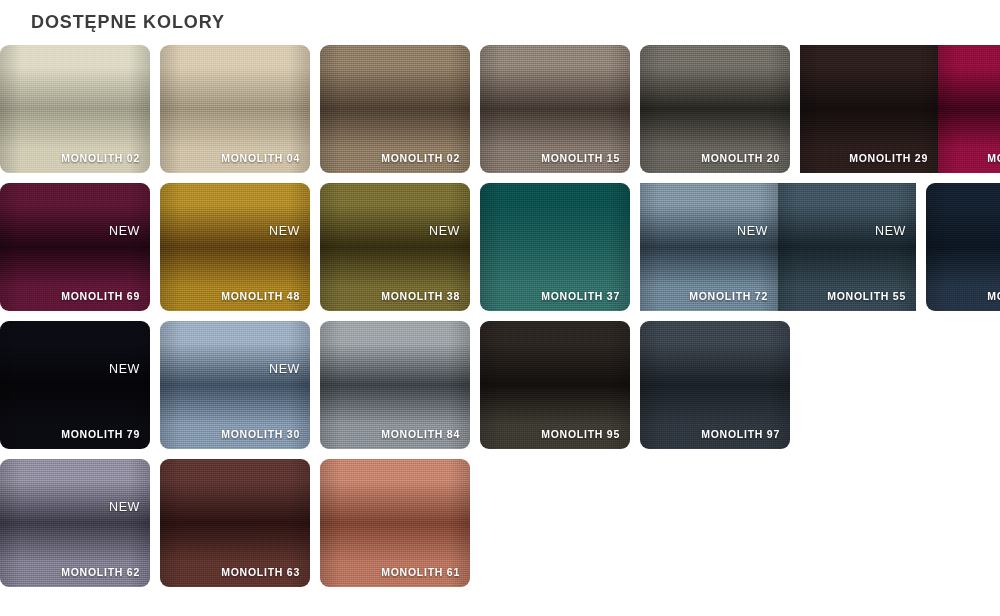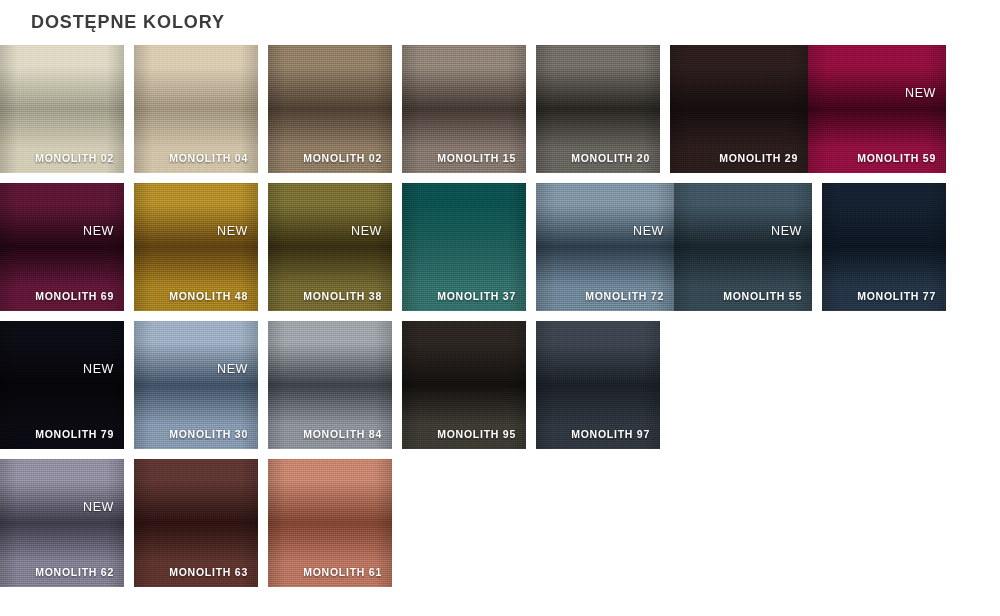--- a/index.html
+++ b/index.html
@@ -56,21 +56,21 @@
   .swatch-row:last-child { margin-bottom: 0; }
 
   
   .swatch-card {
     position: relative;
     height: 128px;
     display: flex;
     flex: 0 0 auto;
     overflow: hidden;
   }
-  .swatch-card.single { width: 124px; }
+  .swatch-card.single { width: 150px; border-radius: 9px; }
   .swatch-card.double { width: 276px; }
 
   
   .swatch-panel {
     position: relative;
     flex: 1 1 0;
     height: 128px;
     overflow: hidden;
   }
 

